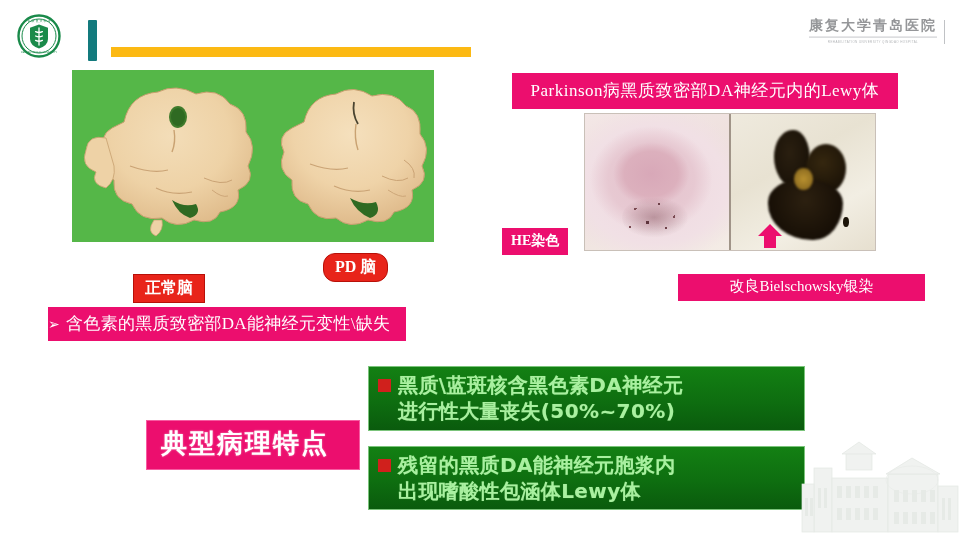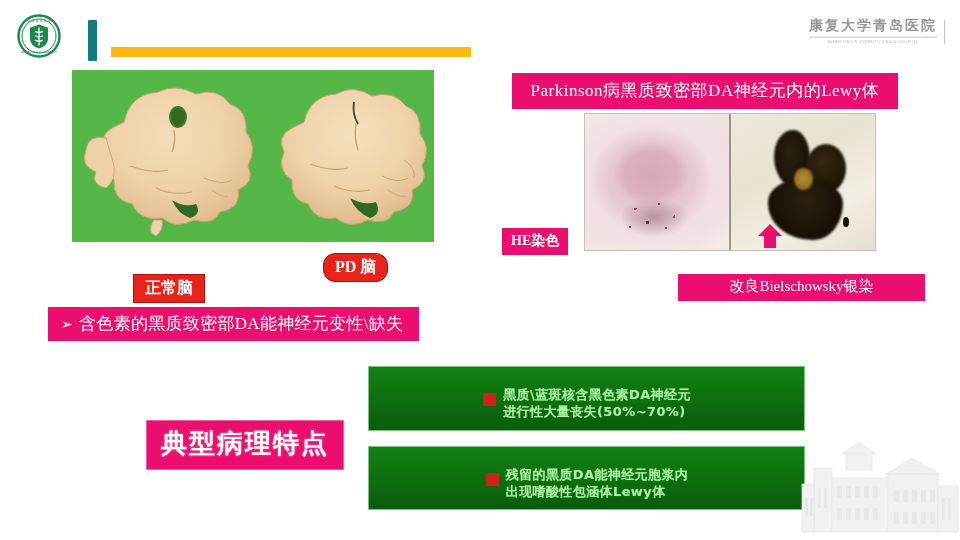--- a/index.html
+++ b/index.html
@@ -116,29 +116,29 @@
     width: 247px;
     padding: 3px 0 5px 0;
     text-align: center;
     font-family: "Liberation Serif", "DejaVu Serif", serif;
     font-size: 15px;
     line-height: 1.28;
     margin-left: 6px;
   }
   #left-bullet {
     left: 48px; top: 307px;
-    padding: 5px 16px 6px 13px;
+    padding: 5px 16px 6px 0;
     font-family: "Liberation Serif", "DejaVu Serif", serif;
     font-size: 17px;
     letter-spacing: .3px;
   }
   #left-bullet .arrow { margin-right: 6px; font-size: 14px; }
   #section-title {
     left: 146px; top: 420px;
-    padding: 5px 14px 8px 14px;
+    padding: 5px 30px 8px 14px;
     border: 1px solid #f75ba1;
     font-family: "DejaVu Sans", sans-serif;
     font-weight: bold;
     font-size: 26px;
     color: #ffffff;
     text-shadow: 0 0 2px rgba(255,255,255,.55);
     letter-spacing: 2px;
   }
 
   
@@ -220,28 +220,27 @@
   .arrow-up svg { position: absolute; left: -13px; top: -22px; }
 
   
   .greenbox {
     position: absolute;
     background: linear-gradient(180deg, #138013 0%, #0e6e10 55%, #0a5b0d 100%);
     border: 1px solid #7bc47b;
     color: #a9f0a0;
     display: flex;
     align-items: flex-start;
-    padding: 19px 8px 7px 9px;
+    padding: 5px 8px 7px 9px;
     font-family: "DejaVu Sans", sans-serif;
     font-weight: bold;
-    font-size: 13px;
+    font-size: 20px;
     line-height: 1.32;
     letter-spacing: .4px;
     text-shadow: 0 0 1px rgba(180,255,170,.35);
-    justify-content: center;
   }
   #fact-box-1 { left: 368px; top: 366px; width: 437px; height: 65px; }
   #fact-box-2 { left: 368px; top: 446px; width: 437px; height: 64px; }
   .sq-bullet {
     flex: 0 0 auto;
     width: 13px; height: 13px;
     background: #d0201c;
     margin: 7px 7px 0 0;
   }
   .gtext { white-space: pre-line; }

